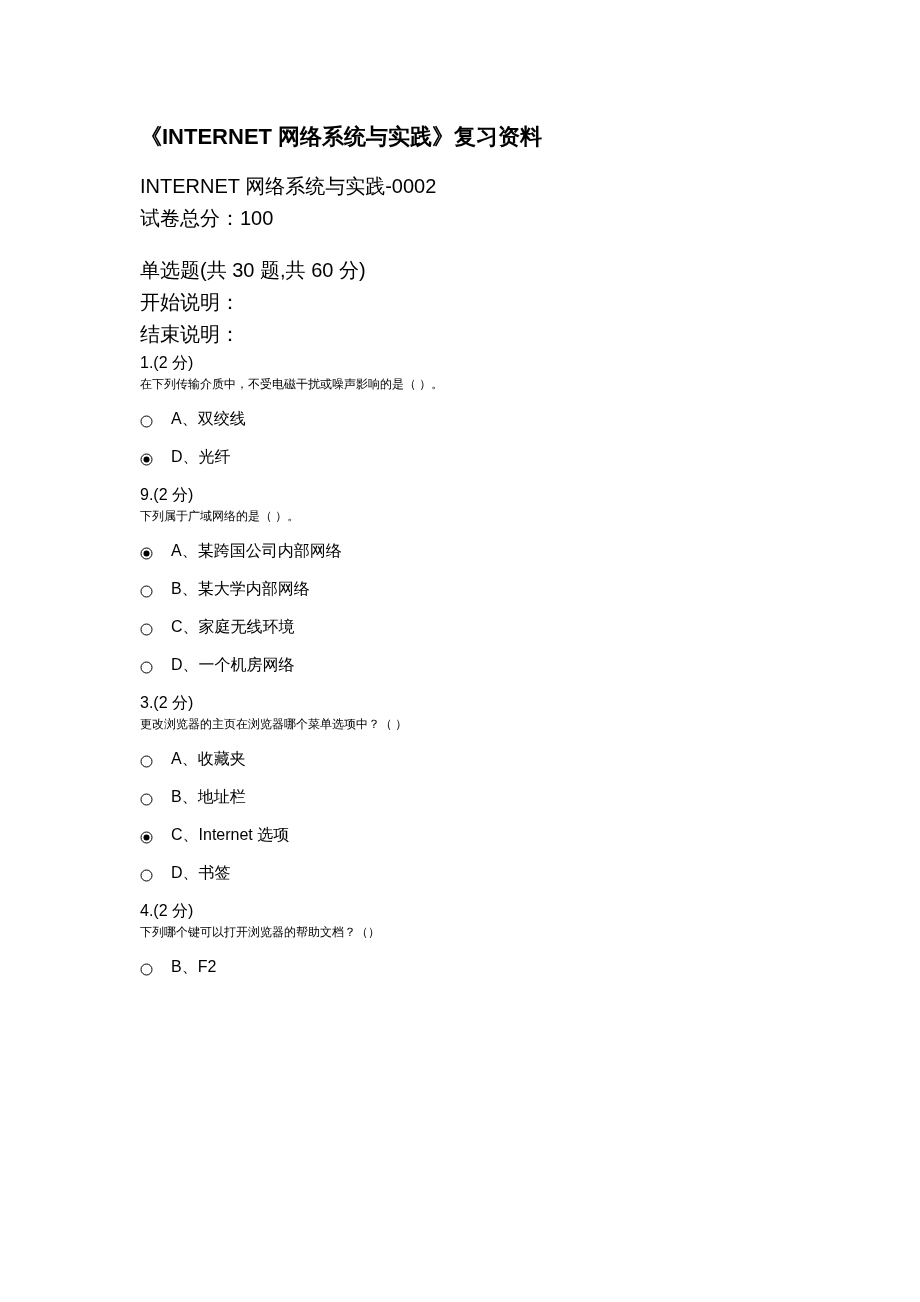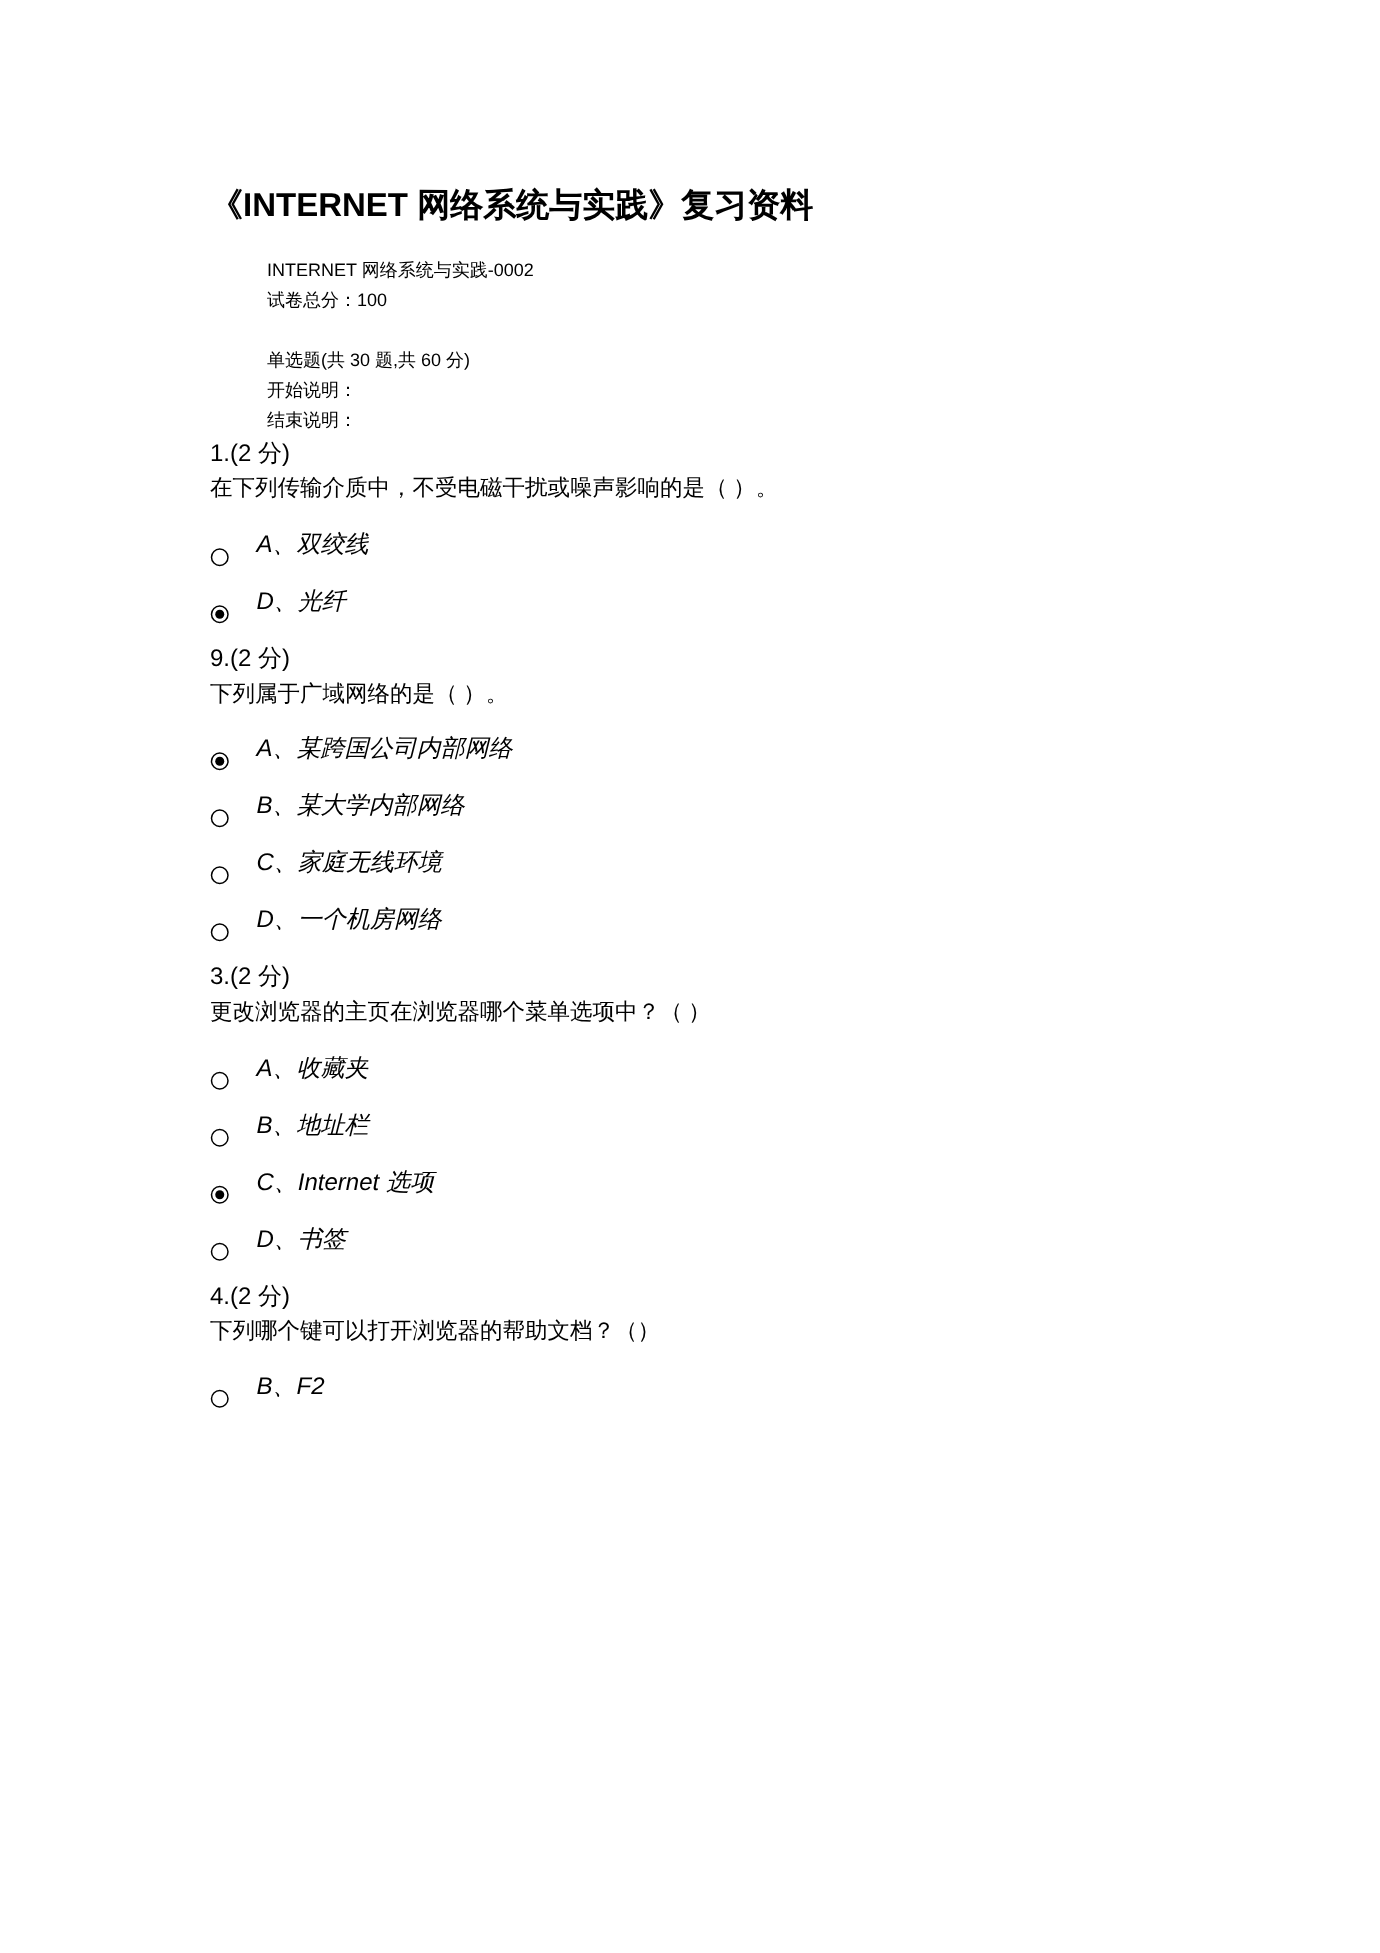--- a/index.html
+++ b/index.html
@@ -16,35 +16,33 @@
       color: #000;
       line-height: 1.5;
     }
     .title {
       font-size: 22px;
       font-weight: bold;
       text-align: left;
       margin-bottom: 18px;
     }
     .meta-line {
-      font-size: 12px;
+      font-size: 20px;
       margin-bottom: 2px;
-      margin-left: 38px;
     }
     .section-gap {
       height: 20px;
     }
     .question-block {
       margin-bottom: 0;
     }
     .option-row {
       display: flex;
-      align-items: flex-end;
+      align-items: center;
       margin: 14px 0 14px 0;
-      font-style: italic;
     }
     .radio-icon {
       display: inline-block;
       width: 13px;
       height: 13px;
       margin-right: 18px;
       position: relative;
       top: 2px;
     }
     .radio-icon svg {
@@ -53,23 +51,22 @@
       display: block;
     }
     .option-label {
       font-size: 16px;
     }
     .q-num {
       font-size: 16px;
       margin-top: 0px;
     }
     .q-text {
-      font-size: 15px;
+      font-size: 12px;
       margin-bottom: 4px;
-      font-family: Liberation Serif, serif;
     }
   </style>
 </head>
 <body>
 
 <div class="title">《INTERNET 网络系统与实践》复习资料</div>
 <div class="meta-line">INTERNET 网络系统与实践-0002</div>
 <div class="meta-line">试卷总分：100</div>
 
 <div class="section-gap"></div>

